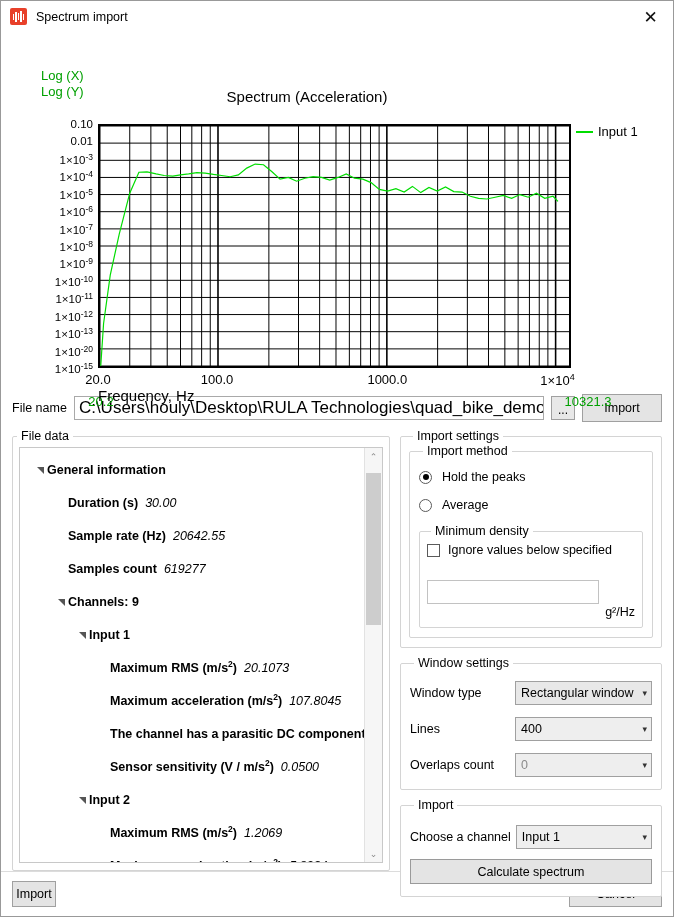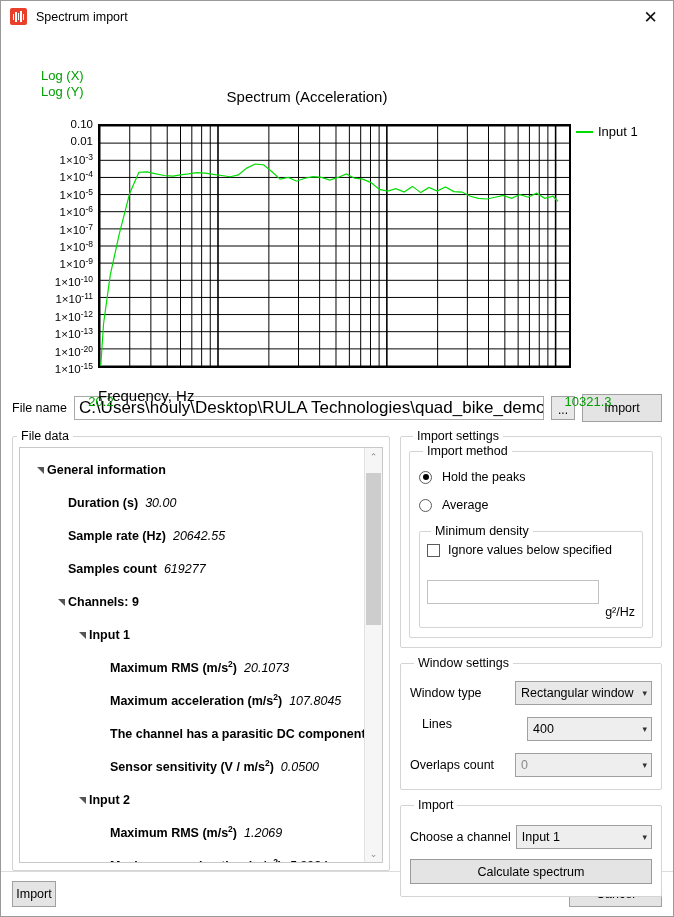--- a/index.html
+++ b/index.html
@@ -278,20 +278,26 @@
             <line x1="0" y1="174.3" x2="473" y2="174.3" stroke-width="1"></line>
             <line x1="0" y1="191.7" x2="473" y2="191.7" stroke-width="1"></line>
             <line x1="0" y1="209.1" x2="473" y2="209.1" stroke-width="1"></line>
             <line x1="0" y1="226.6" x2="473" y2="226.6" stroke-width="1"></line>
             <line x1="0" y1="244.0" x2="473" y2="244.0" stroke-width="1"></line>
           </g>
         <polyline id="series-line" fill="none" stroke="#00dd00" stroke-width="1.2" points="0.74,244.00 3.61,200.83 10.33,151.61 19.40,109.82 29.98,68.33 39.24,47.04 47.46,46.67 56.60,48.73 64.73,50.30 73.44,50.91 81.23,49.74 89.39,48.73 97.73,47.43 106.11,47.84 114.43,49.22 122.61,50.30 131.24,51.56 139.53,49.74 147.99,42.80 156.48,38.72 164.89,39.38 173.16,46.32 181.55,53.97 189.94,52.29 198.24,56.15 206.61,53.08 214.94,51.56 223.34,52.29 231.68,54.99 240.05,52.29 248.34,48.73 256.72,53.08 265.07,53.97 273.41,57.53 281.72,64.47 290.07,66.16 298.43,63.75 306.76,67.17 315.09,61.40 323.46,67.73 331.77,62.48 340.11,66.16 348.46,61.92 356.78,66.65 365.13,67.17 373.47,71.40 381.81,73.58 390.14,74.24 398.48,72.41 406.82,70.51 415.17,73.58 423.50,69.71 431.85,72.41 440.18,68.33 448.52,73.58 456.86,71.40 461.86,76.65"></polyline>
       </svg>
     </div>
 
+    <div class="xlabels">
+        <span style="left: 97px;">20.0</span>
+        <span style="left: 216px;">100.0</span>
+        <span style="left: 386.3px;">1000.0</span>
+        <span style="left: 556.5px;">1×10<sup>4</sup></span>
+      </div>
     <div class="xsub">
       <span style="left:100px">20.2</span>
       <span style="left:587px">10321.3</span>
     </div>
     <div class="xaxis-title">Frequency, Hz</div>
 
     <div class="legend">
       <span class="legend-line"></span>
       <span>Input 1</span>
     </div>
@@ -432,21 +438,21 @@
         <legend>Window settings</legend>
 
         <div style="display:flex;align-items:center;margin-top:6px;">
           <span class="row-lbl" style="flex:0 0 105px;">Window type</span>
           <div class="combo" style="flex:1 1 auto;">
             <span>Rectangular window</span>
             <span class="chev">▾</span>
           </div>
         </div>
 
-        <div style="display:flex;margin-top:12px;margin-left:12px;">
+        <div style="display:flex;align-items:center;margin-top:12px;">
           <span class="row-lbl" style="flex:0 0 105px;">Lines</span>
           <div class="combo white" style="flex:1 1 auto;">
             <span>400</span>
             <span class="chev">▾</span>
           </div>
         </div>
 
         <div style="display:flex;align-items:center;margin-top:12px;">
           <span class="row-lbl" style="flex:0 0 105px;">Overlaps count</span>
           <div class="combo white disabled" style="flex:1 1 auto;">

